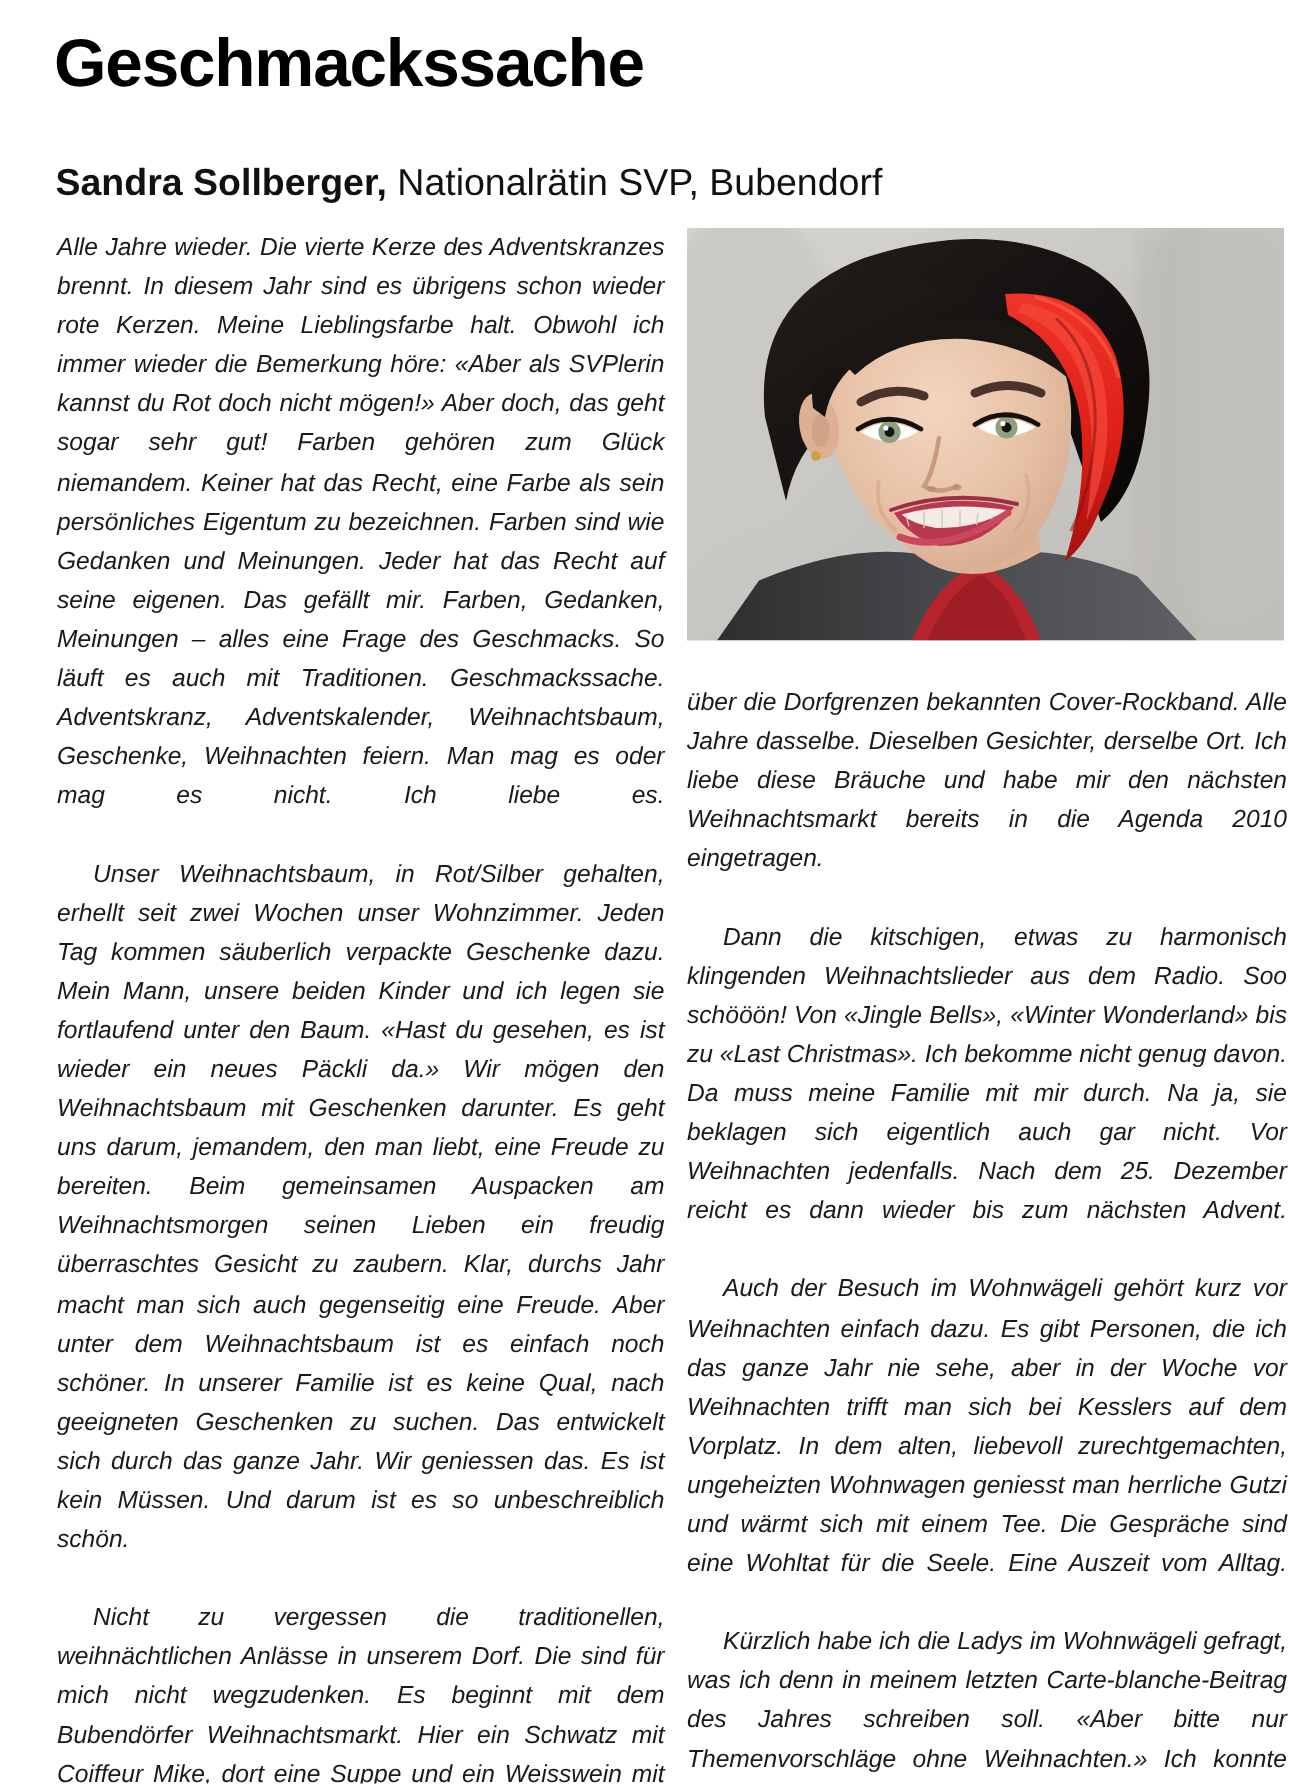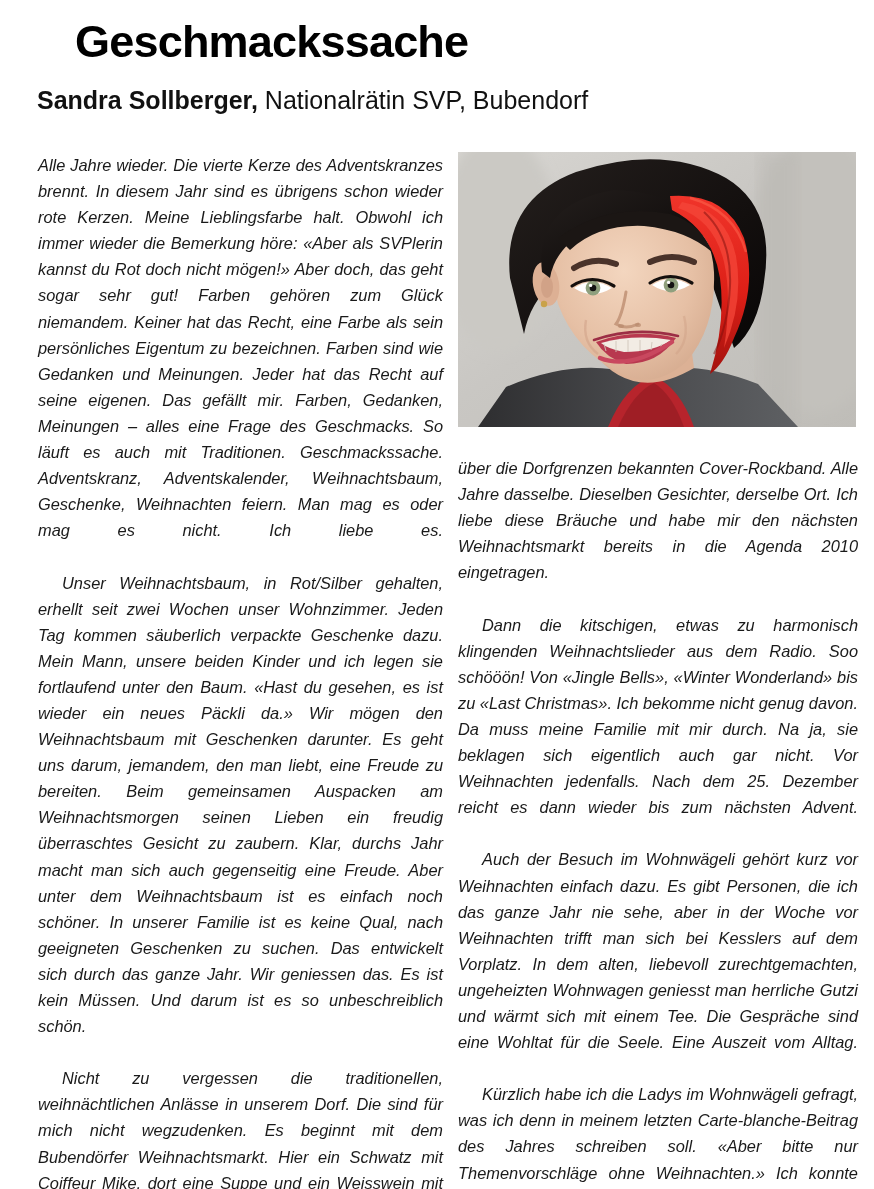--- a/index.html
+++ b/index.html
@@ -30,27 +30,26 @@
   .headline {
     position: absolute;
     left: 36px;
     top: 18px;
     font-size: 45px;
     font-weight: bold;
     letter-spacing: -0.8px;
     line-height: 1.05;
     color: #000000;
     white-space: nowrap;
-    margin-left: 39px;
   }
 
   .byline {
     position: absolute;
     left: 37px;
-    top: 86px;
+    top: 108px;
     font-size: 25px;
     line-height: 1.15;
     color: #111111;
     white-space: nowrap;
   }
   .byline .name {
     font-weight: bold;
   }
   .byline .role {
     font-weight: normal;

